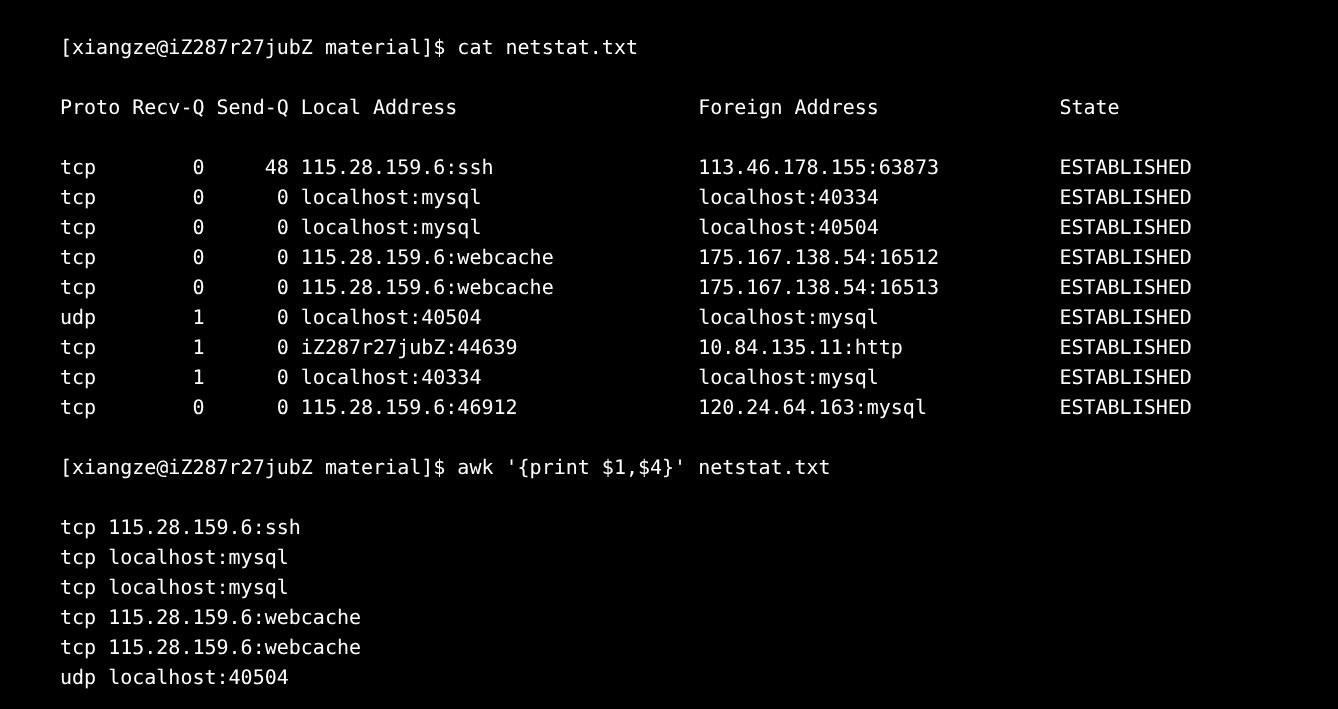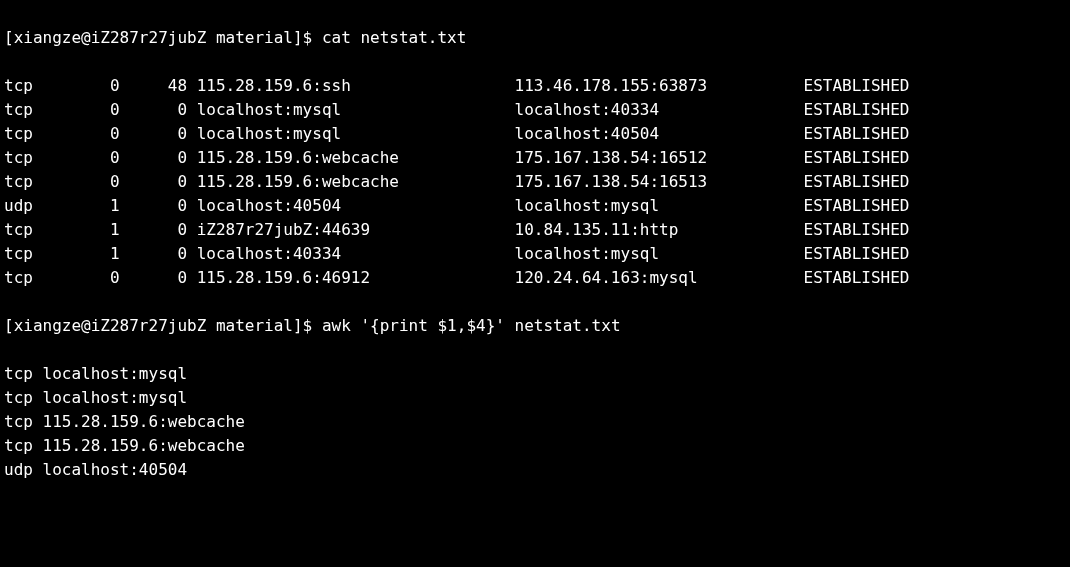--- a/index.html
+++ b/index.html
@@ -16,24 +16,26 @@
       padding: 2px 4px;
       width: 1070px;
       height: 567px;
       overflow: hidden;
     }
     .terminal {
       white-space: pre;
     }
     .line {
       display: block;
+      margin-left: 44px;
     }
   </style>
 </head>
 <body>
 
 <div class="terminal">
 <span class="line"><span>[xiangze@iZ287r27jubZ material]$ </span><span>cat netstat.txt</span></span>
+<span class="line" id="netstat-header">Proto Recv-Q Send-Q Local Address                    Foreign Address               State</span>
 <span id="netstat-rows"><span class="line">tcp        0     48 115.28.159.6:ssh                 113.46.178.155:63873          ESTABLISHED</span><span class="line">tcp        0      0 localhost:mysql                  localhost:40334               ESTABLISHED</span><span class="line">tcp        0      0 localhost:mysql                  localhost:40504               ESTABLISHED</span><span class="line">tcp        0      0 115.28.159.6:webcache            175.167.138.54:16512          ESTABLISHED</span><span class="line">tcp        0      0 115.28.159.6:webcache            175.167.138.54:16513          ESTABLISHED</span><span class="line">udp        1      0 localhost:40504                  localhost:mysql               ESTABLISHED</span><span class="line">tcp        1      0 iZ287r27jubZ:44639               10.84.135.11:http             ESTABLISHED</span><span class="line">tcp        1      0 localhost:40334                  localhost:mysql               ESTABLISHED</span><span class="line">tcp        0      0 115.28.159.6:46912               120.24.64.163:mysql           ESTABLISHED</span></span>
 <span class="line"><span>[xiangze@iZ287r27jubZ material]$ </span><span>awk '{print $1,$4}' netstat.txt</span></span>
-<span id="awk-rows"><span class="line">tcp localhost:mysql</span><span class="line">tcp localhost:mysql</span><span class="line">tcp 115.28.159.6:webcache</span><span class="line">tcp 115.28.159.6:webcache</span><span class="line">udp localhost:40504</span></span>
+<span id="awk-rows"><span class="line">tcp 115.28.159.6:ssh</span><span class="line">tcp localhost:mysql</span><span class="line">tcp localhost:mysql</span><span class="line">tcp 115.28.159.6:webcache</span><span class="line">tcp 115.28.159.6:webcache</span><span class="line">udp localhost:40504</span></span>
 
 </div>
 
 </body></html>

